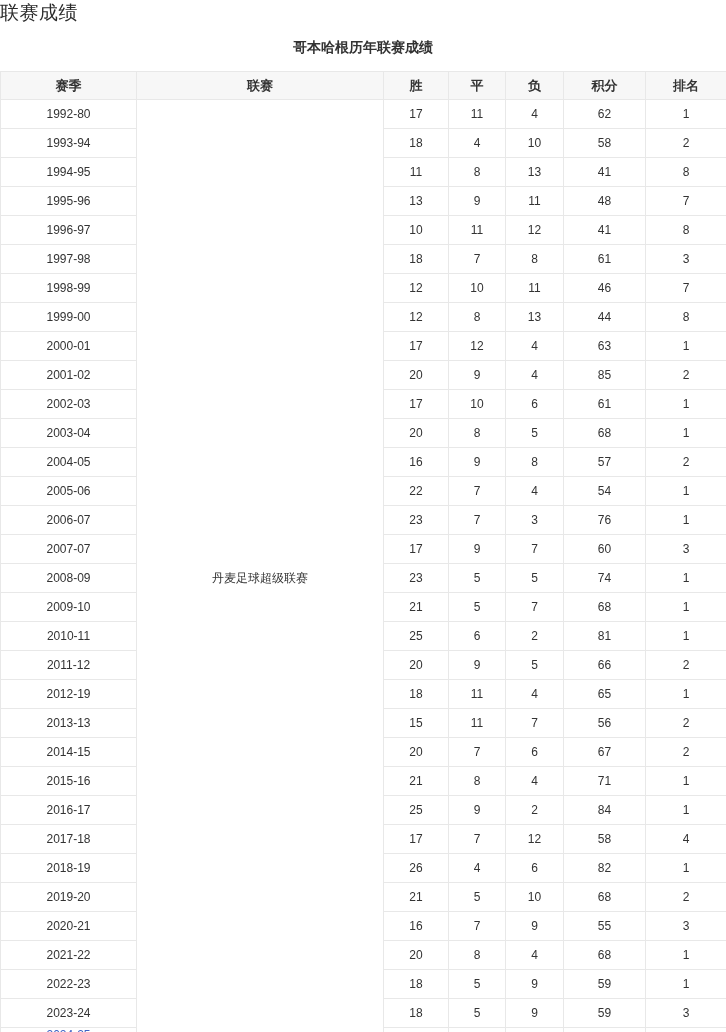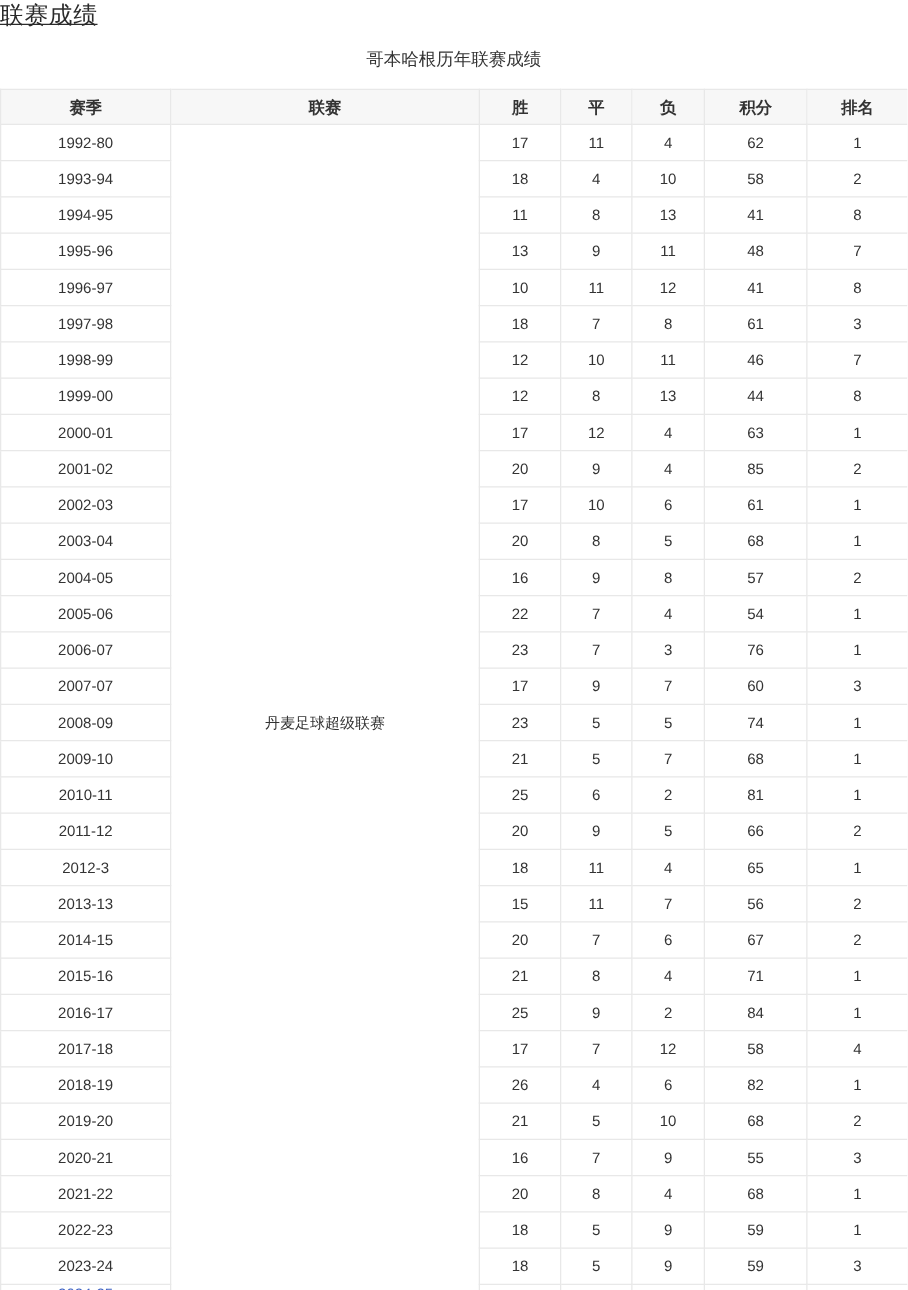--- a/index.html
+++ b/index.html
@@ -12,27 +12,26 @@
     font-family: "Liberation Sans", "DejaVu Sans", sans-serif;
     color: #333;
   }
   .section-title {
     margin: 2px 0 0 0;
     font-size: 19px;
     font-weight: 400;
     line-height: 22px;
     color: #2b2b2b;
     letter-spacing: 0.5px;
-    text-decoration: underline;
   }
   .caption {
     margin: 15px 0 14px 0;
     text-align: center;
     font-size: 14px;
-    font-weight: 400;
+    font-weight: 700;
     color: #333;
   }
   table.results {
     width: 726px;
     table-layout: fixed;
     border-collapse: collapse;
     border-spacing: 0;
   }
   table.results th, table.results td {
     border: 1px solid #e8e8e8;
@@ -257,21 +256,21 @@
         </tr>
         <tr>
           <td>2011-12</td>
           <td>20</td>
           <td>9</td>
           <td>5</td>
           <td>66</td>
           <td>2</td>
         </tr>
         <tr>
-          <td>2012-3</td>
+          <td>2012-19</td>
           <td>18</td>
           <td>11</td>
           <td>4</td>
           <td>65</td>
           <td>1</td>
         </tr>
         <tr>
           <td>2013-13</td>
           <td>15</td>
           <td>11</td>

